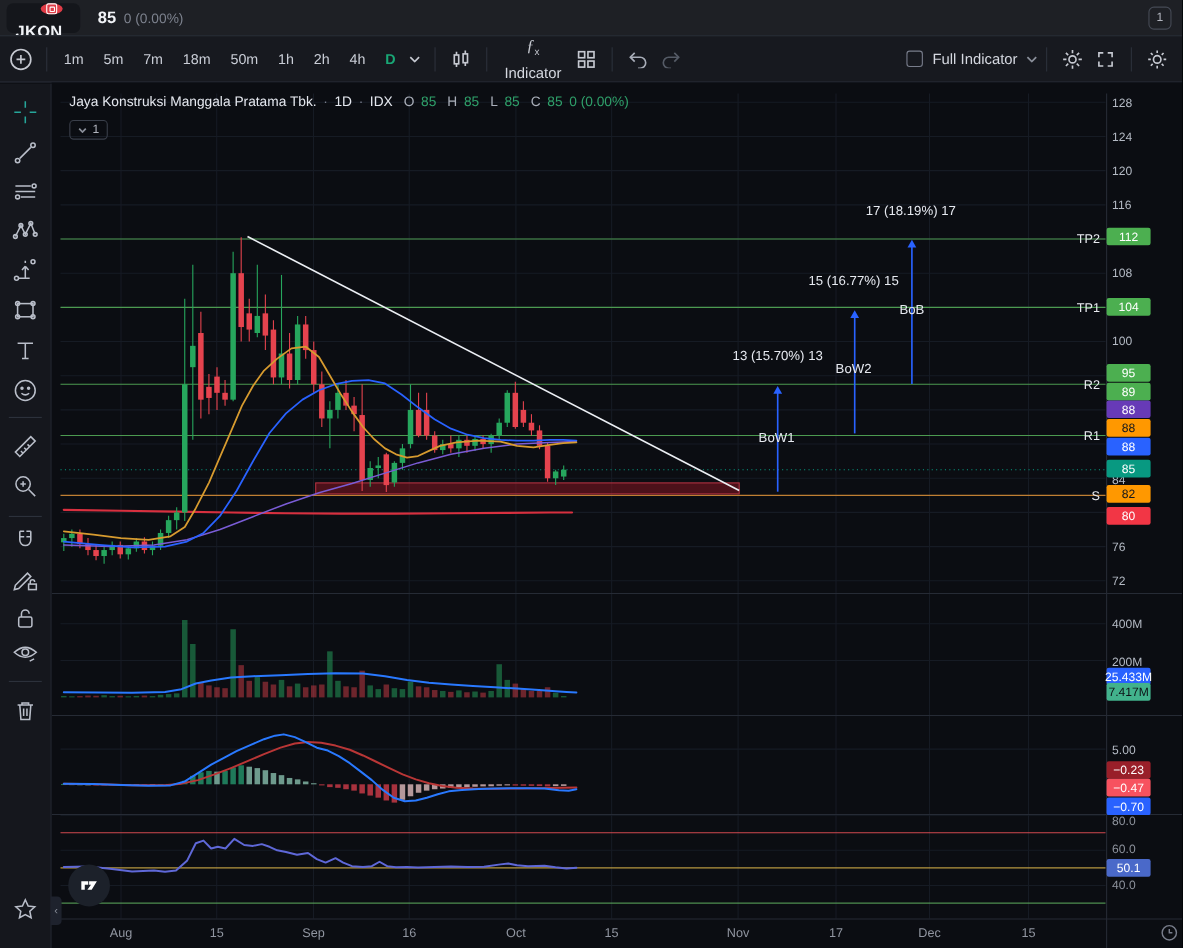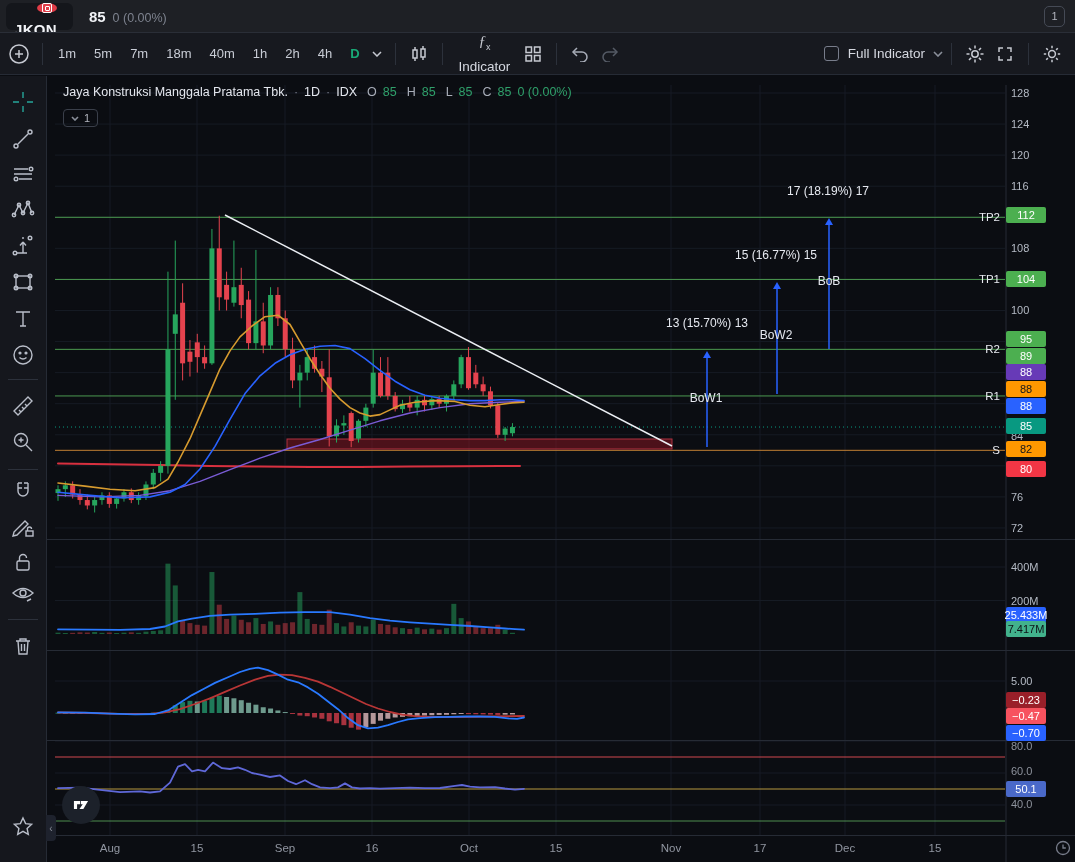--- a/index.html
+++ b/index.html
@@ -75,21 +75,21 @@
           <circle cx="11" cy="11" r="9"></circle>
           <path d="M11 7v8M7 11h8"></path>
         </svg>
     </div>
     <div class="tb-sep"></div>
     <div class="tf-group" id="tf-group">
         <div class="tf-btn">1m</div>
         <div class="tf-btn">5m</div>
         <div class="tf-btn">7m</div>
         <div class="tf-btn">18m</div>
-        <div class="tf-btn">40m</div>
+        <div class="tf-btn">50m</div>
         <div class="tf-btn">1h</div>
         <div class="tf-btn">2h</div>
         <div class="tf-btn">4h</div>
         <div class="tf-btn active">D</div>
       </div>
     <div class="icon-btn" style="width:20px">
       <svg width="10" height="6" viewBox="0 0 10 6" class="chev">
           <path d="M1 1l4 4 4-4"></path>
         </svg>
     </div>

